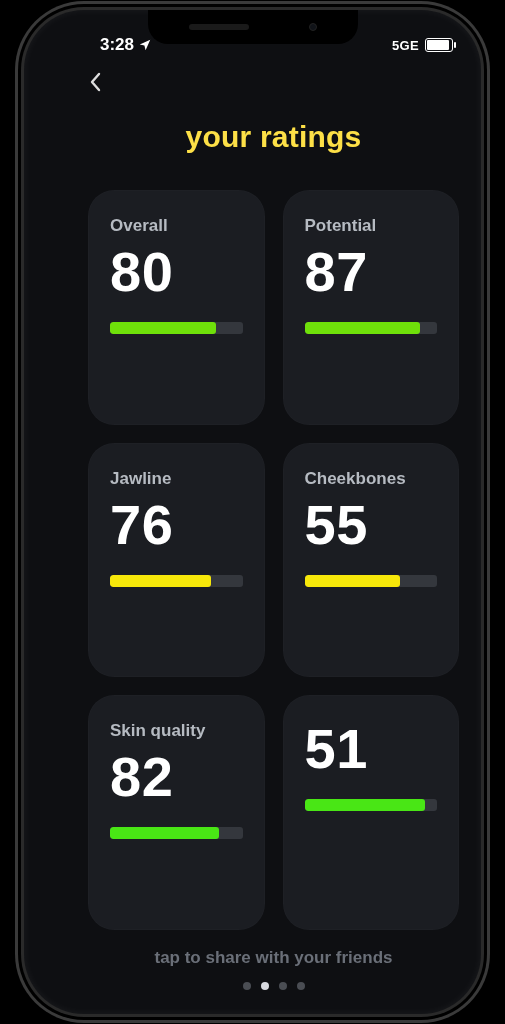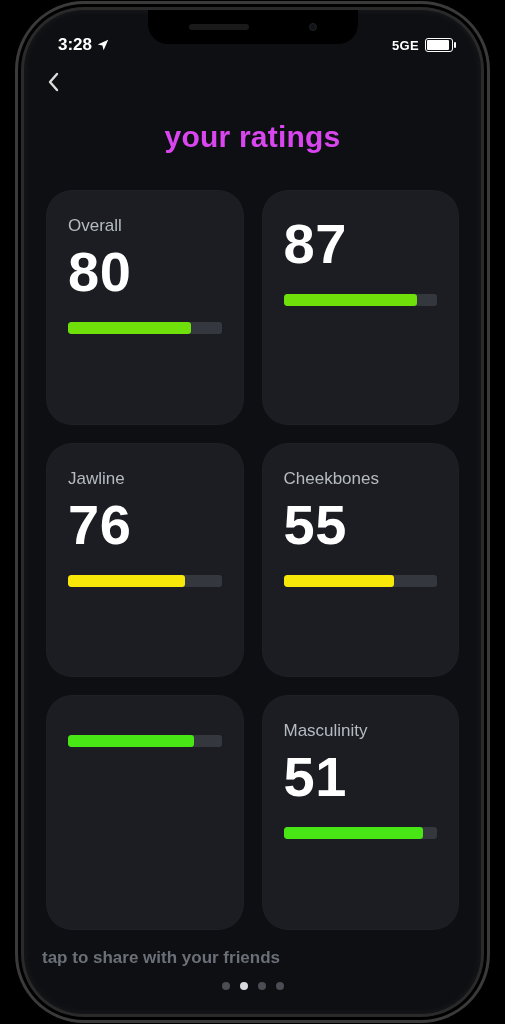--- a/index.html
+++ b/index.html
@@ -49,20 +49,21 @@
     width:8px; height:8px; border-radius:50%; background:#101318; border:1px solid #222;
   }
 
   .screen {
     position:absolute;
     inset:0;
     border-radius:20px;
     padding: 16px 18px 24px;
     display:flex;
     flex-direction:column;
+    margin-left:42px;
   }
 
   .status-bar {
     height: 38px;
     width:100%;
     display:flex;
     justify-content:space-between;
     align-items:center;
     color:#fff;
     font-weight:700;
@@ -80,21 +81,21 @@
   .net-label{ font-size:13px; font-weight:700; letter-spacing:0.3px;}
 
   .back-row {
     padding: 6px 4px 0;
   }
   .chevron-left { width:24px; height:24px; }
   .chevron-left svg { width:14px; height:24px; stroke:#ddd; stroke-width:2.4; fill:none; stroke-linecap:round; stroke-linejoin:round;}
 
   .title {
     text-align:center;
-    color:#d946ef;
+    color:#fde047;
     font-size:30px;
     font-weight:800;
     margin: 26px 0 36px;
     letter-spacing:0.2px;
   }
 
   .grid {
     display:grid;
     grid-template-columns: 1fr 1fr;
     gap: 18px;
@@ -106,21 +107,21 @@
     border-radius: 26px;
     padding: 26px 22px 24px;
     display:flex;
     flex-direction:column;
     gap:8px;
     box-shadow: inset 0 0 0 1px rgba(255,255,255,0.015);
   }
   .card-label {
     color:#b6bbc2;
     font-size:17px;
-    font-weight:400;
+    font-weight:700;
   }
   .card-value {
     color:#fff;
     font-size:56px;
     font-weight:700;
     line-height:1;
     letter-spacing:0.5px;
   }
   .bar {
     margin-top:14px;
@@ -129,21 +130,21 @@
     background:#34373d;
     border-radius:3px;
     overflow:hidden;
   }
   .bar-fill {
     height:100%;
     border-radius:3px;
   }
 
   .footer-text {
-    text-align:left;
+    text-align:center;
     color:#6a6f78;
     font-size:17px;
     font-weight:700;
     margin-top:18px;
   }
   .dots {
     display:flex;
     gap:10px;
     justify-content:center;
     margin-top:14px;
@@ -194,20 +195,21 @@
 
       <div class="card">
         <div class="card-label">Overall</div>
         <div class="card-value">80</div>
         <div class="bar">
           <div class="bar-fill" style="width:80%;background:#6fe00a;"></div>
         </div>
       </div>
 
       <div class="card">
+        <div class="card-label">Potential</div>
         <div class="card-value">87</div>
         <div class="bar">
           <div class="bar-fill" style="width:87%;background:#6fe00a;"></div>
         </div>
       </div>
 
       <div class="card">
         <div class="card-label">Jawline</div>
         <div class="card-value">76</div>
         <div class="bar">
@@ -217,27 +219,28 @@
 
       <div class="card">
         <div class="card-label">Cheekbones</div>
         <div class="card-value">55</div>
         <div class="bar">
           <div class="bar-fill" style="width:72%;background:#f7e80a;"></div>
         </div>
       </div>
 
       <div class="card">
+        <div class="card-label">Skin quality</div>
+        <div class="card-value">82</div>
         <div class="bar">
           <div class="bar-fill" style="width:82%;background:#49e615;"></div>
         </div>
       </div>
 
       <div class="card">
-        <div class="card-label">Masculinity</div>
         <div class="card-value">51</div>
         <div class="bar">
           <div class="bar-fill" style="width:91%;background:#49e615;"></div>
         </div>
       </div>
     </div>
 
     <div class="footer-text">tap to share with your friends</div>
 
     <div class="dots">

